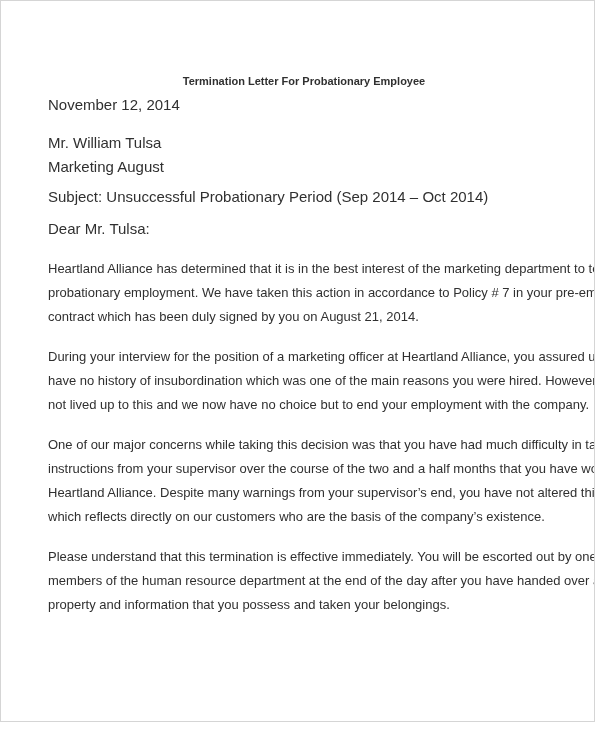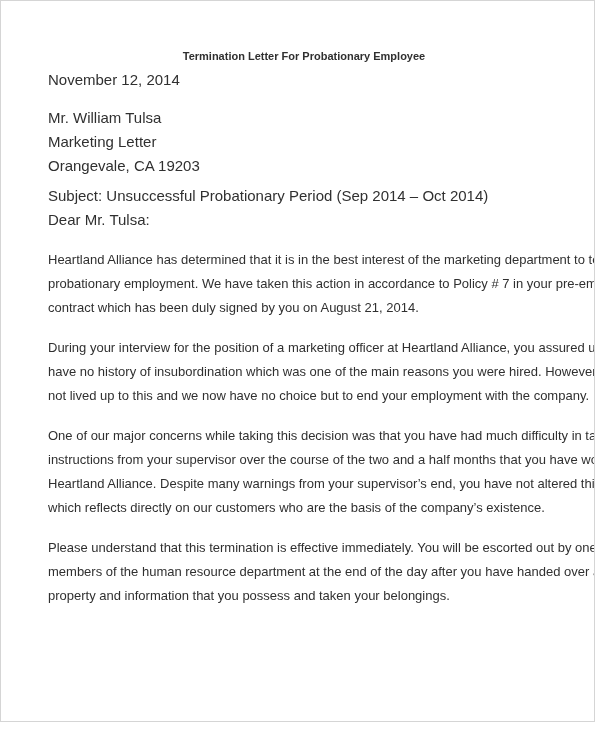--- a/index.html
+++ b/index.html
@@ -13,21 +13,21 @@
     font-family: "Liberation Sans", sans-serif;
     color: #303030;
     overflow: hidden;
   }
   .page {
     box-sizing: border-box;
     width: 595px;
     height: 722px;
     background: #ffffff;
     border: 1px solid #d5d5d5;
-    padding: 43px 0 0 47px;
+    padding: 68px 0 0 47px;
     overflow: hidden;
   }
   .title {
     font-size: 11px;
     font-weight: bold;
     line-height: 24px;
     margin: 0;
     width: 512px;
     text-align: center;
     white-space: pre;
@@ -38,42 +38,41 @@
     margin: 0;
     white-space: pre;
   }
   .address-block {
     margin-top: 14px;
   }
   .subject {
     margin-top: 6px;
   }
   .salutation {
-    margin-top: 0;
+    margin-top: 8px;
   }
   .para {
     font-size: 13px;
     line-height: 24px;
     margin: 16px 0 0 0;
     white-space: pre;
   }
 </style>
 </head>
 <body>
 
 <div class="page">
 
   <h1 class="title">Termination Letter For Probationary Employee</h1>
 
   <p class="line date">November 12, 2014</p>
 
   <div class="address-block">
     <p class="line">Mr. William Tulsa</p>
-    <p class="line">Marketing Letter</p>
-    <p class="line">Orangevale, CA 19203</p>
+    <p class="line">Marketing August</p>
   </div>
 
   <p class="line subject">Subject: Unsuccessful Probationary Period (Sep 2014 – Oct 2014)</p>
 
   <p class="line salutation">Dear Mr. Tulsa:</p>
 
   <p class="para">Heartland Alliance has determined that it is in the best interest of the marketing department to terminate your
 probationary employment. We have taken this action in accordance to Policy # 7 in your pre-employment
 contract which has been duly signed by you on August 21, 2014.</p>
   <p class="para">During your interview for the position of a marketing officer at Heartland Alliance, you assured us that you

